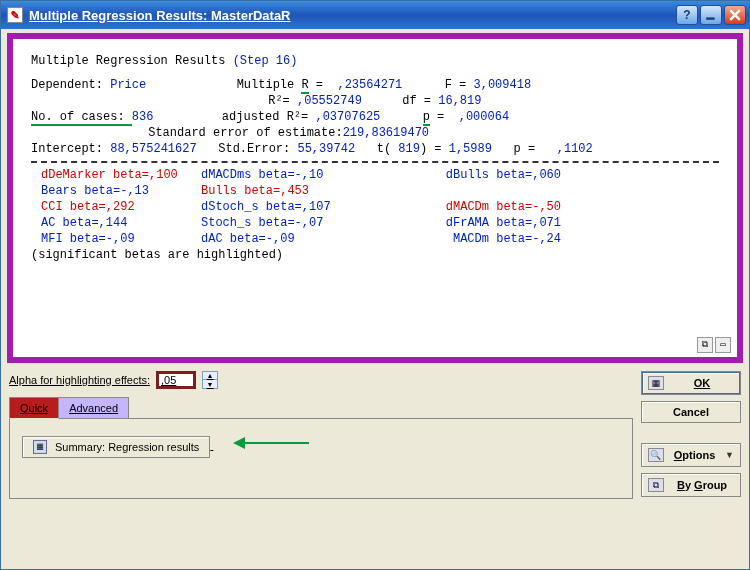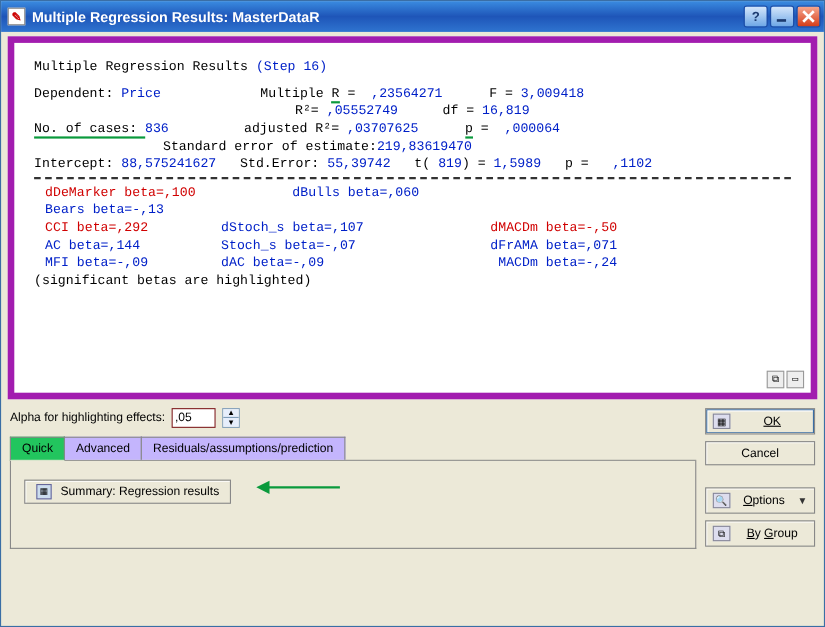--- a/index.html
+++ b/index.html
@@ -28,21 +28,21 @@
     font-weight: bold;
     font-size: 13px;
   }
   .titlebar .icon {
     width: 16px; height: 16px;
     background: #fff;
     margin-right: 6px;
     display:flex;align-items:center;justify-content:center;
     font-size:11px;color:#c00;border:1px solid #888;
   }
-  .titlebar .title { flex: 1; }
+  .titlebar .title { flex: 1; text-decoration: underline; }
   .titlebar .btns { display: flex; gap: 2px; }
   .tbtn {
     width: 22px; height: 20px;
     background: linear-gradient(to bottom,#d5e6fb,#6ea7e6);
     border: 1px solid #1d4da6;
     border-radius: 3px;
     display:flex;align-items:center;justify-content:center;
     color:#1c3b70;font-weight:bold;font-size:12px;
   }
   .tbtn.close {
@@ -82,27 +82,27 @@
   }
   .corner-icons .ci {
     width:16px;height:16px;border:1px solid #999;background:#eee;font-size:9px;display:flex;align-items:center;justify-content:center;
   }
   .lower {
     flex:1;
     display:flex;
     padding: 6px 8px 8px 8px;
     gap: 8px;
   }
-  .left-panel { flex:1; }
+  .left-panel { flex:1;text-decoration:underline; }
   .alpha-row {
     display:flex; align-items:center; gap:6px; margin-bottom:8px;
   }
   .alpha-row input {
     width:40px; height:18px; font-size:11px; padding:1px 2px;
-    border:1px solid #7f1d1d; background:#fff;
+    border:3px solid #7f1d1d; background:#fff;
   }
   .spinner {
     display:flex; flex-direction:column; border:1px solid #7f9db9;
   }
   .spinner div {
     width:14px;height:8px;background:#e6eefc;font-size:7px;display:flex;align-items:center;justify-content:center;
     border-bottom:1px solid #7f9db9;
   }
   .spinner div:last-child{border-bottom:none;}
   .tabs {
@@ -111,21 +111,21 @@
   }
   .tab {
     padding:4px 10px;
     border:1px solid #888;
     border-bottom:none;
     background:#c4b5fd;
     margin-right:-1px;
     position:relative;
   }
   .tab.active {
-    background:#22c55e;
+    background:#b91c1c;
     border-bottom:1px solid #ece9d8;
     margin-bottom:-1px;
     z-index:1;
   }
   .tab-body {
     border:1px solid #888; border-top:none;
     padding:14px 12px;
     background:#ece9d8;
     min-height:80px;
   }
@@ -152,21 +152,21 @@
     padding:4px 6px;
     display:flex; align-items:center; gap:6px;
     box-shadow: inset 1px 1px 0 #fff;
     font-size:11px;
     justify-content:flex-start;
   }
   .btn.default { box-shadow: inset 0 0 0 1px #3a6ea5, inset 2px 2px 0 #fff; }
   .btn .bicon {
     width:16px;height:14px;border:1px solid #889;background:#dde;font-size:9px;display:flex;align-items:center;justify-content:center;
   }
-  .btn .lbl { flex:1; text-align:center; }
+  .btn .lbl { flex:1; text-align:center;font-weight:bold; }
   .btn .caret { font-size:9px;color:#333;}
 </style>
 </head>
 <body>
 
 <div class="window">
 
   <div class="titlebar">
     <div class="icon">✎</div>
     <div class="title">Multiple Regression Results: MasterDataR</div>
@@ -219,24 +219,26 @@
       &nbsp;&nbsp;<span>Std.Error: </span><span class="blue">55,39742</span>
       &nbsp;&nbsp;<span>t( </span><span class="blue">819</span><span>) = </span><span class="blue">1,5989</span>
       &nbsp;&nbsp;<span>p = </span>&nbsp;&nbsp;<span class="blue">,1102</span>
     </div>
 
     <div class="sep"></div>
 
     <div class="betas">
       <div class="row">
           <span class="col c1 red">dDeMarker beta=,100</span>
+          <span class="col c2 blue">dMACDms beta=-,10</span>
           <span class="col c3 blue">dBulls beta=,060</span>
         </div>
       <div class="row">
           <span class="col c1 blue">Bears beta=-,13</span>
+          <span class="col c2 red">Bulls beta=,453</span>
         </div>
       <div class="row">
           <span class="col c1 red">CCI beta=,292</span>
           <span class="col c2 blue">dStoch_s beta=,107</span>
           <span class="col c3 red">dMACDm beta=-,50</span>
         </div>
       <div class="row">
           <span class="col c1 blue">AC beta=,144</span>
           <span class="col c2 blue">Stoch_s beta=-,07</span>
           <span class="col c3 blue">dFrAMA beta=,071</span>
@@ -266,21 +268,20 @@
         <input type="text" value=",05" style="">
         <div class="spinner">
           <div>▲</div>
           <div>▼</div>
         </div>
       </div>
 
       <div class="tabs">
         <div class="tab active">Quick</div>
         <div class="tab">Advanced</div>
-        <div class="tab">Residuals/assumptions/prediction</div>
       </div>
       <div class="tab-body">
         <div class="summary-btn">
           <div class="sicon">▦</div>
           <span>Summary:  Regression results</span>
         </div>
         <span class="arrow-green">
           <svg viewBox="0 0 80 16">
               <line x1="78" y1="8" x2="12" y2="8" stroke="#0a9a3c" stroke-width="2"></line>
               <polygon points="2,8 14,2 14,14" fill="#0a9a3c"></polygon>

